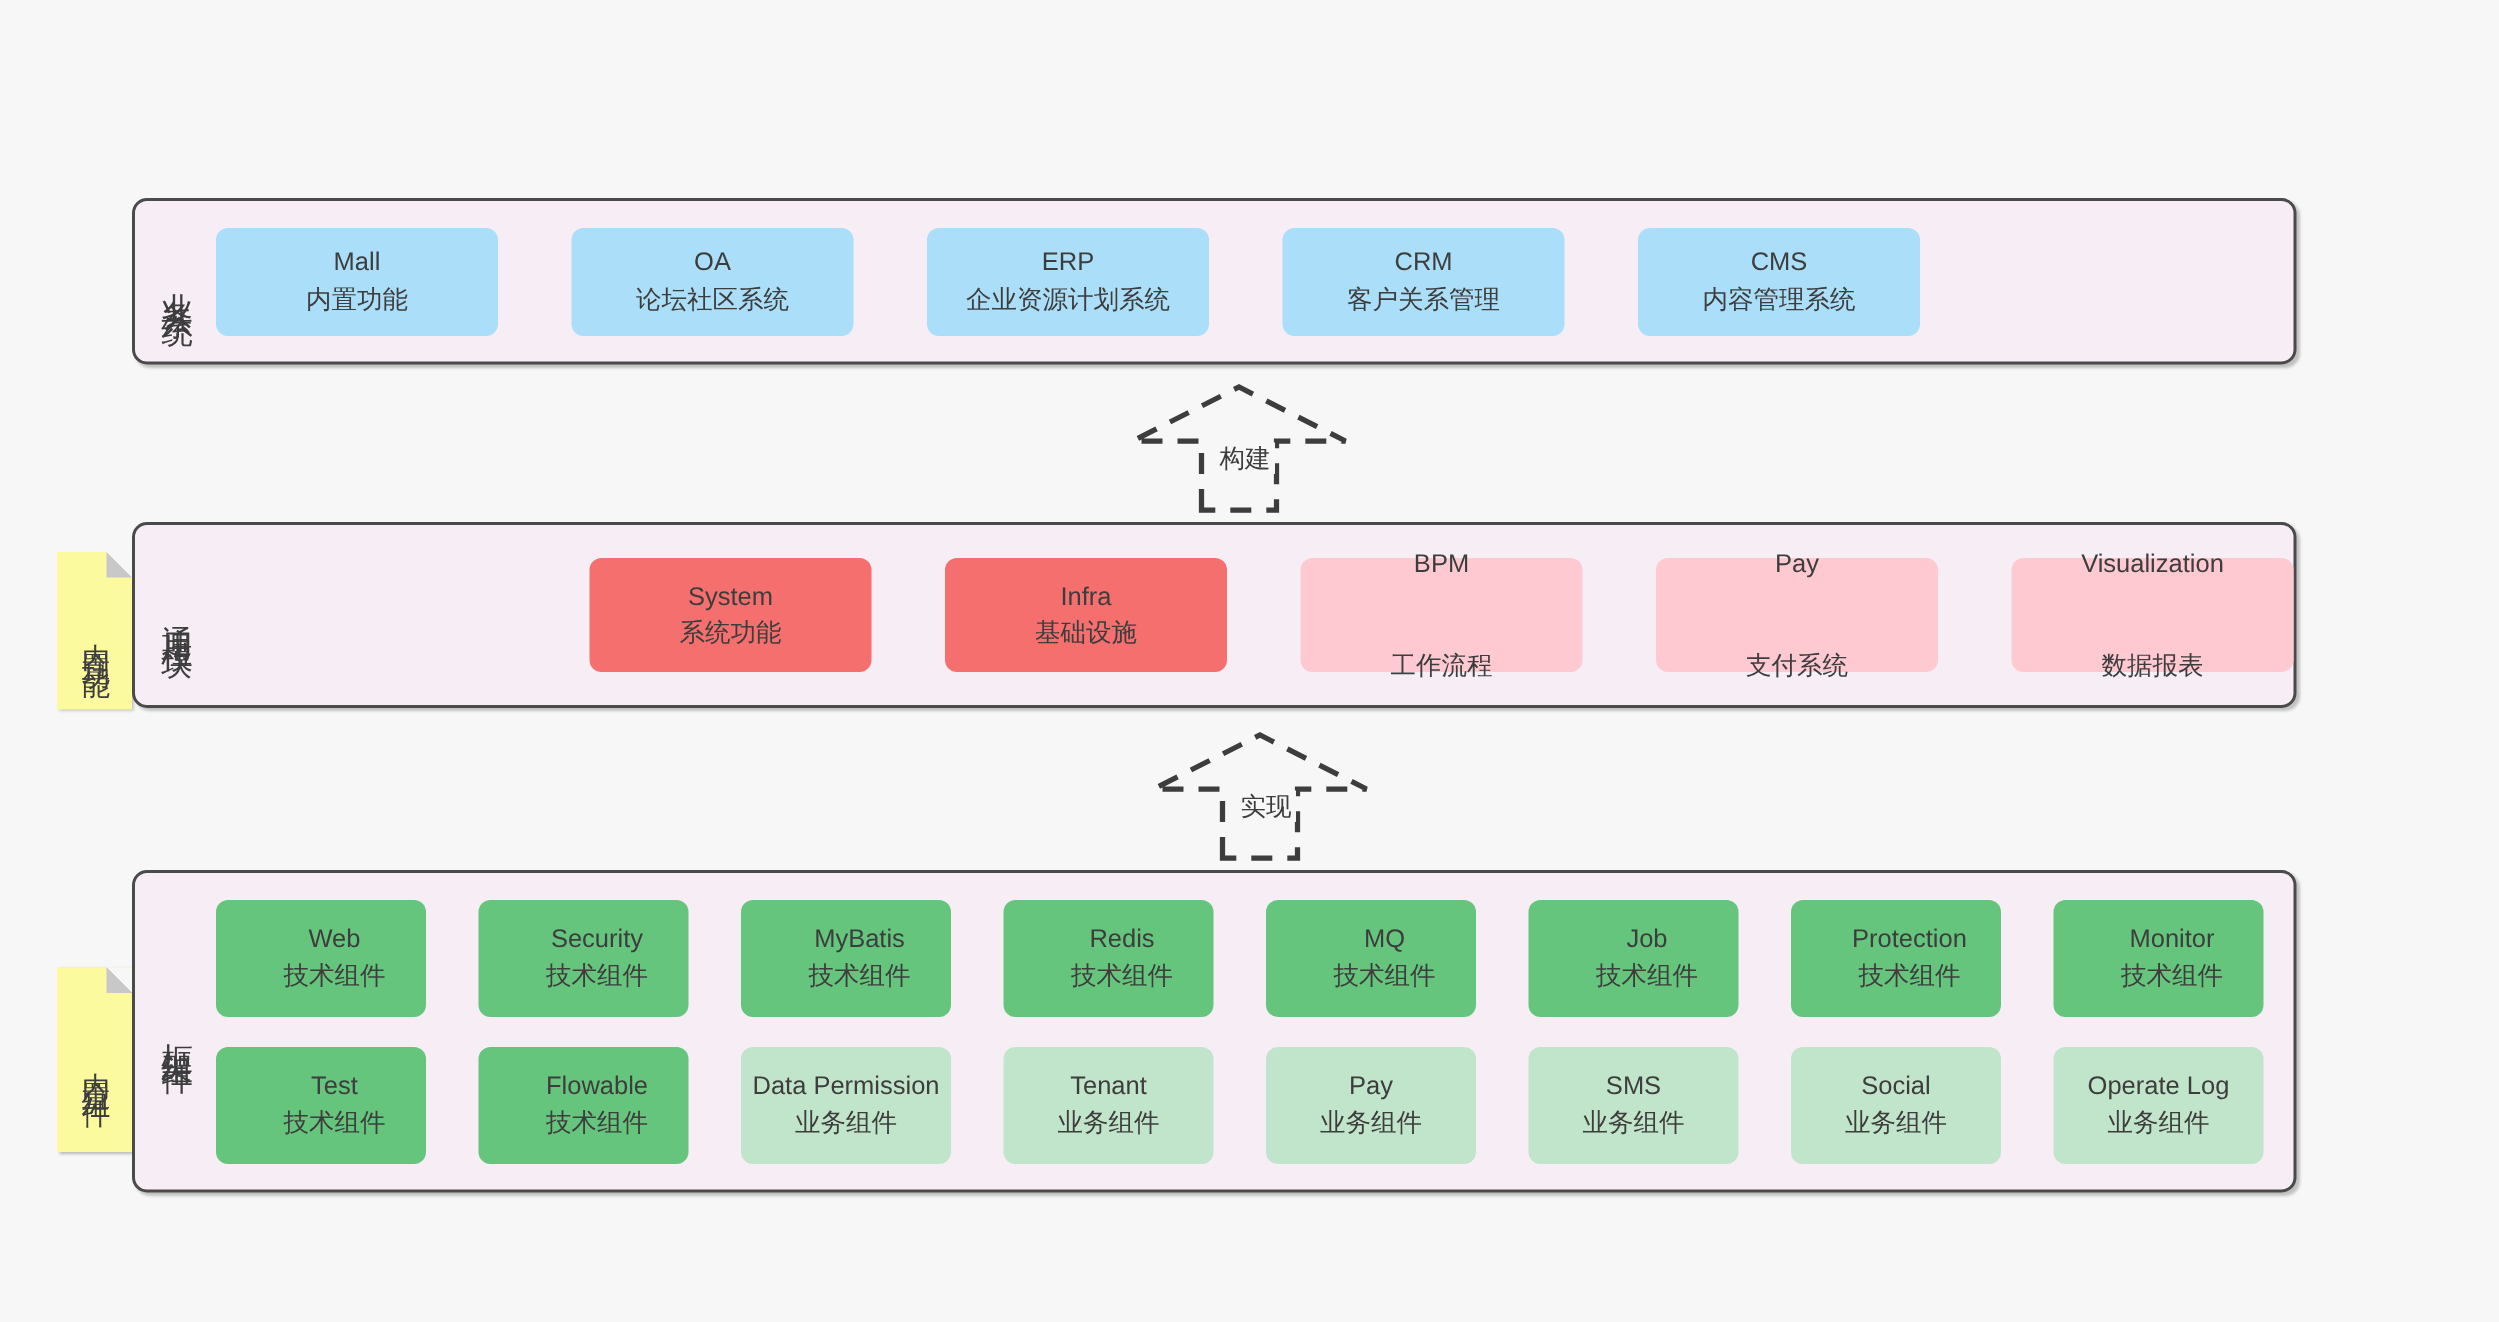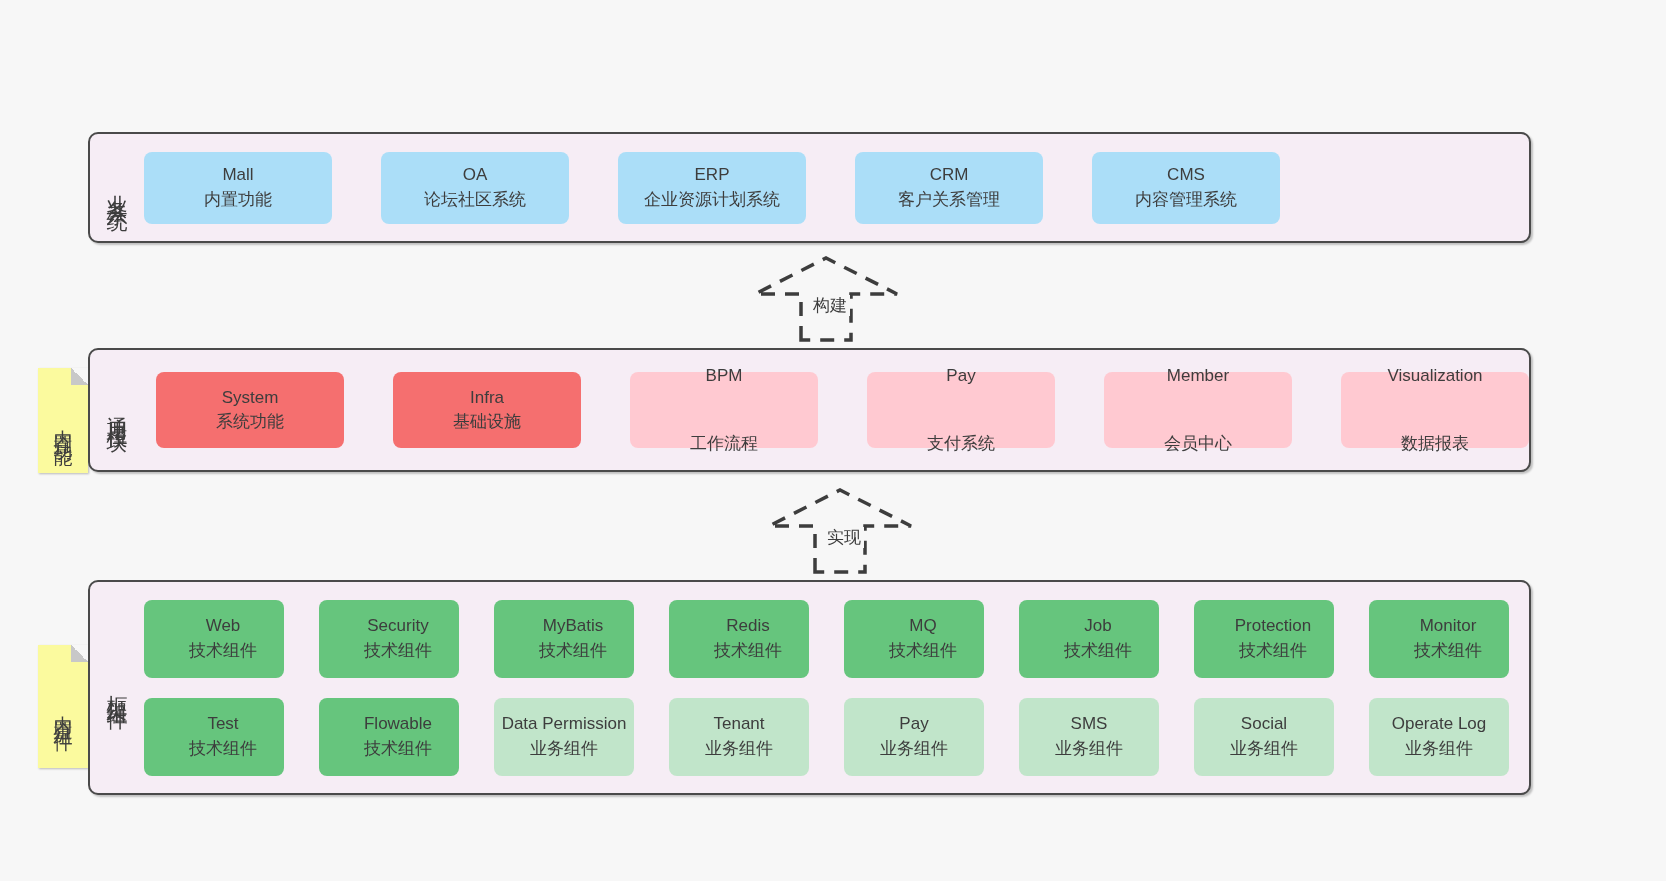--- a/index.html
+++ b/index.html
@@ -133,24 +133,20 @@
     </div>
     <div class="box pink w188 h76">
       <span class="box-name">BPM</span>
       <span class="box-desc">工作流程</span>
     </div>
     <div class="box pink w188 h76">
       <span class="box-name">Pay</span>
       <span class="box-desc">支付系统</span>
     </div>
     <div class="box pink w188 h76">
-      <span class="box-name">Member</span>
-      <span class="box-desc">会员中心</span>
-    </div>
-    <div class="box pink w188 h76">
       <span class="box-name">Visualization</span>
       <span class="box-desc">数据报表</span>
     </div>
   </div>
 </div>
 
 <div class="arrow arrow-2">
   <svg viewBox="0 0 146 86">
     <polygon points="48,84 48,38 2,38 73,2 144,38 98,38 98,84"></polygon>
   </svg>

